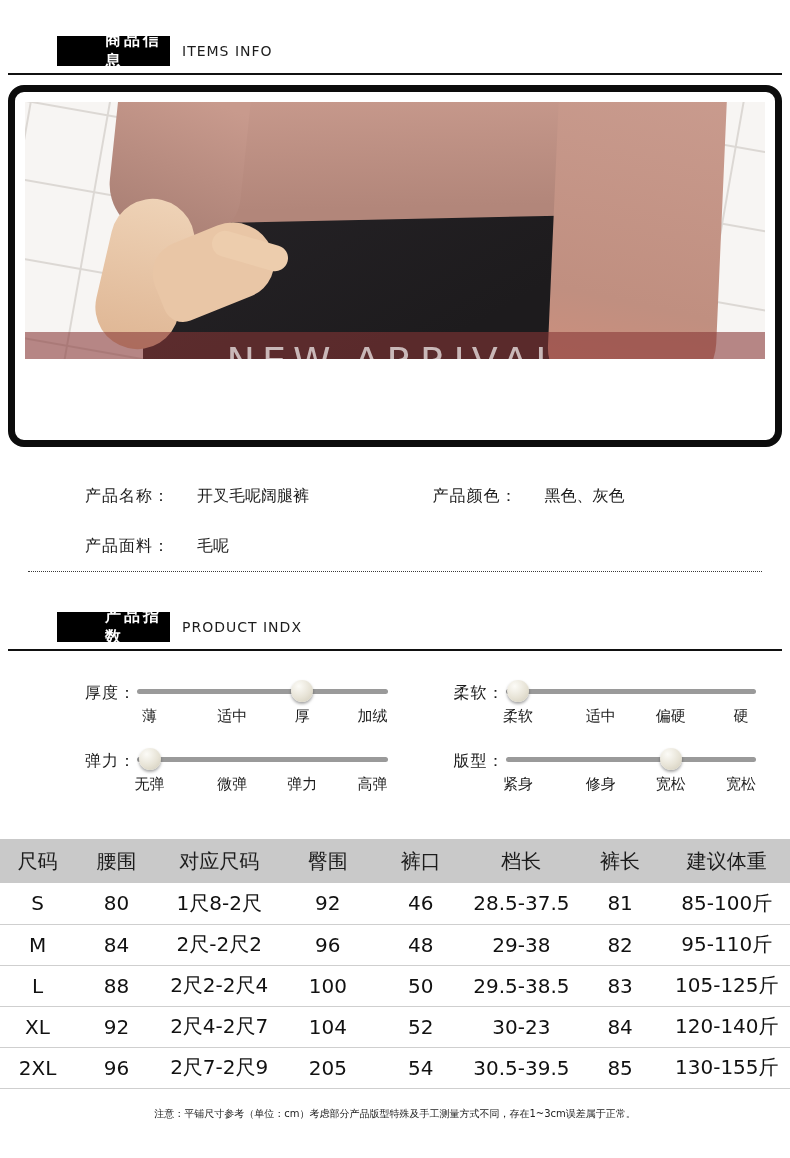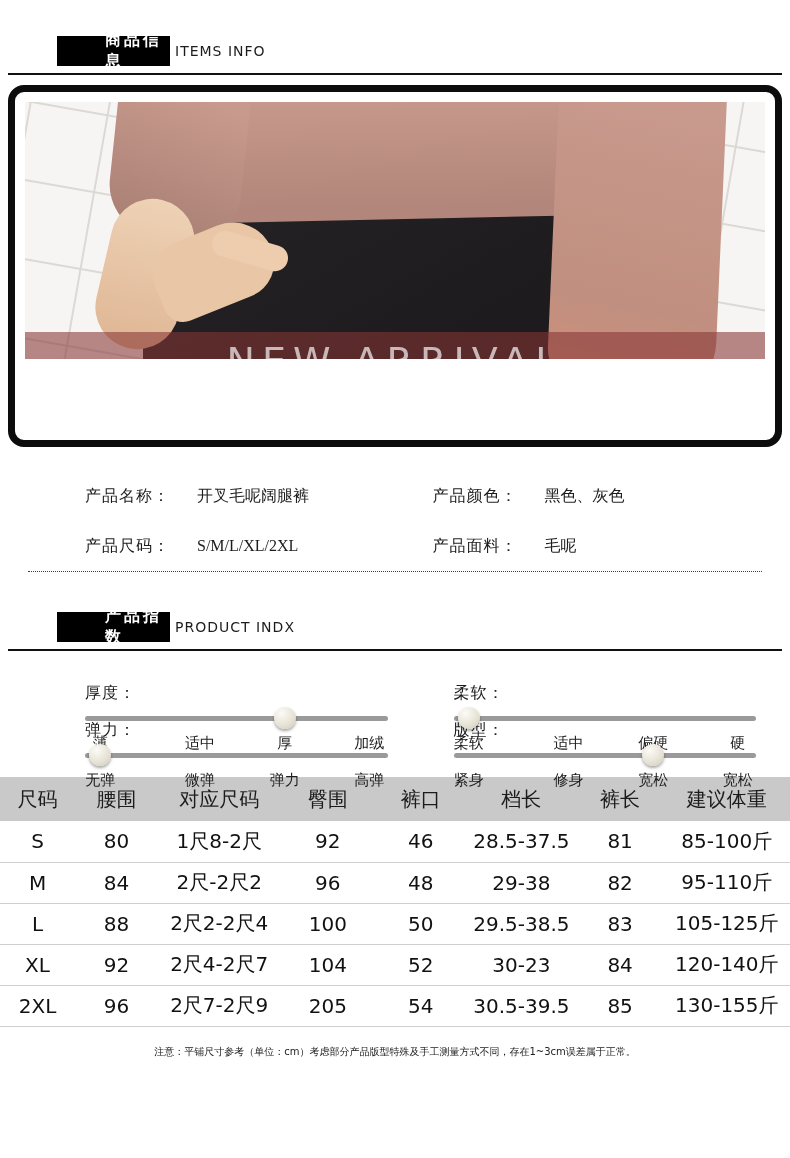--- a/index.html
+++ b/index.html
@@ -11,21 +11,21 @@
 
   
   .sec-header { display:flex; align-items:center; margin-left:57px; }
   .sec-header.first { margin-top:36px; }
   .sec-header.second { margin-top:40px; }
   .badge {
     background:#000; color:#fff; width:113px; height:30px;
     display:flex; align-items:center; justify-content:center;
     font-size:16px; font-weight:bold; letter-spacing:3px;padding-left:48px;
   }
-  .subtitle { margin-left:5px; font-size:14px; color:#1c1c1c; letter-spacing:1px; }
+  .subtitle { margin-left:12px; font-size:14px; color:#1c1c1c; letter-spacing:1px; }
   .rule { border:none; border-top:2px solid #111; margin:7px 8px 0 8px; }
 
   
   .hero {
     margin:10px 8px 0 8px; border:7px solid #0c0c0c; border-radius:16px;
     background:#fff; padding:10px; height:362px;
   }
   .photo { position:relative; width:100%; height:257px; overflow:hidden; }
   .tiles {
     position:absolute; inset:-90px; background-color:#f7f5f3;
@@ -79,31 +79,31 @@
   .banner span {
     font-size:38px; letter-spacing:7px; color:#c9b8b8; font-weight:500;
   }
   .banner .w2 { margin-left:16px; }
 
   
   .info-grid {
     margin:24px 30px 0 85px;
     display:grid; grid-template-columns:1fr 1fr; column-gap:20px;
   }
-  .info-field { display:flex; align-items:center; height:50px; font-size:16px;font-family:Liberation Serif, serif; }
+  .info-field { display:flex; align-items:center; height:50px; font-size:16px; }
   .f-label { width:112px; letter-spacing:1px; }
   .f-value { }
   .info-sep { border:none; border-top:1px dotted #3a3a3a; margin:0 28px; }
 
   
   .index-grid {
     margin:26px 34px 0 85px;
     display:grid; grid-template-columns:1fr 1fr; column-gap:66px; row-gap:10px;
   }
-  .idx { display:flex;flex-direction:column; }
+  .idx { display:flex; }
   .idx-label { font-size:16px; width:52px; flex:none; padding-top:6px; letter-spacing:1px; }
   .slider { flex:1; position:relative; height:58px; }
   .track {
     position:absolute; left:0; right:0; top:12px; height:5px;
     background:#9a9a9a; border-radius:3px;
   }
   .knob {
     position:absolute; top:3px; width:22px; height:22px; border-radius:50%;
     background:radial-gradient(circle at 35% 28%, #fcfbf7 0%, #e7e3d6 55%, #cfcab8 100%);
     box-shadow:0 2px 3px rgba(0,0,0,0.35); transform:translateX(-50%);
@@ -153,24 +153,20 @@
 </figure>
 
 <div class="info-grid" id="info-grid">
     <div class="info-field">
       <span class="f-label">产品名称：</span>
       <span class="f-value">开叉毛呢阔腿裤</span>
     </div>
     <div class="info-field">
       <span class="f-label">产品颜色：</span>
       <span class="f-value">黑色、灰色</span>
-    </div>
-    <div class="info-field">
-      <span class="f-label">产品尺码：</span>
-      <span class="f-value">S/M/L/XL/2XL</span>
     </div>
     <div class="info-field">
       <span class="f-label">产品面料：</span>
       <span class="f-value">毛呢</span>
     </div>
   </div>
 <hr class="info-sep">
 
 <div class="sec-header second">
   <div class="badge">产品指数</div>

